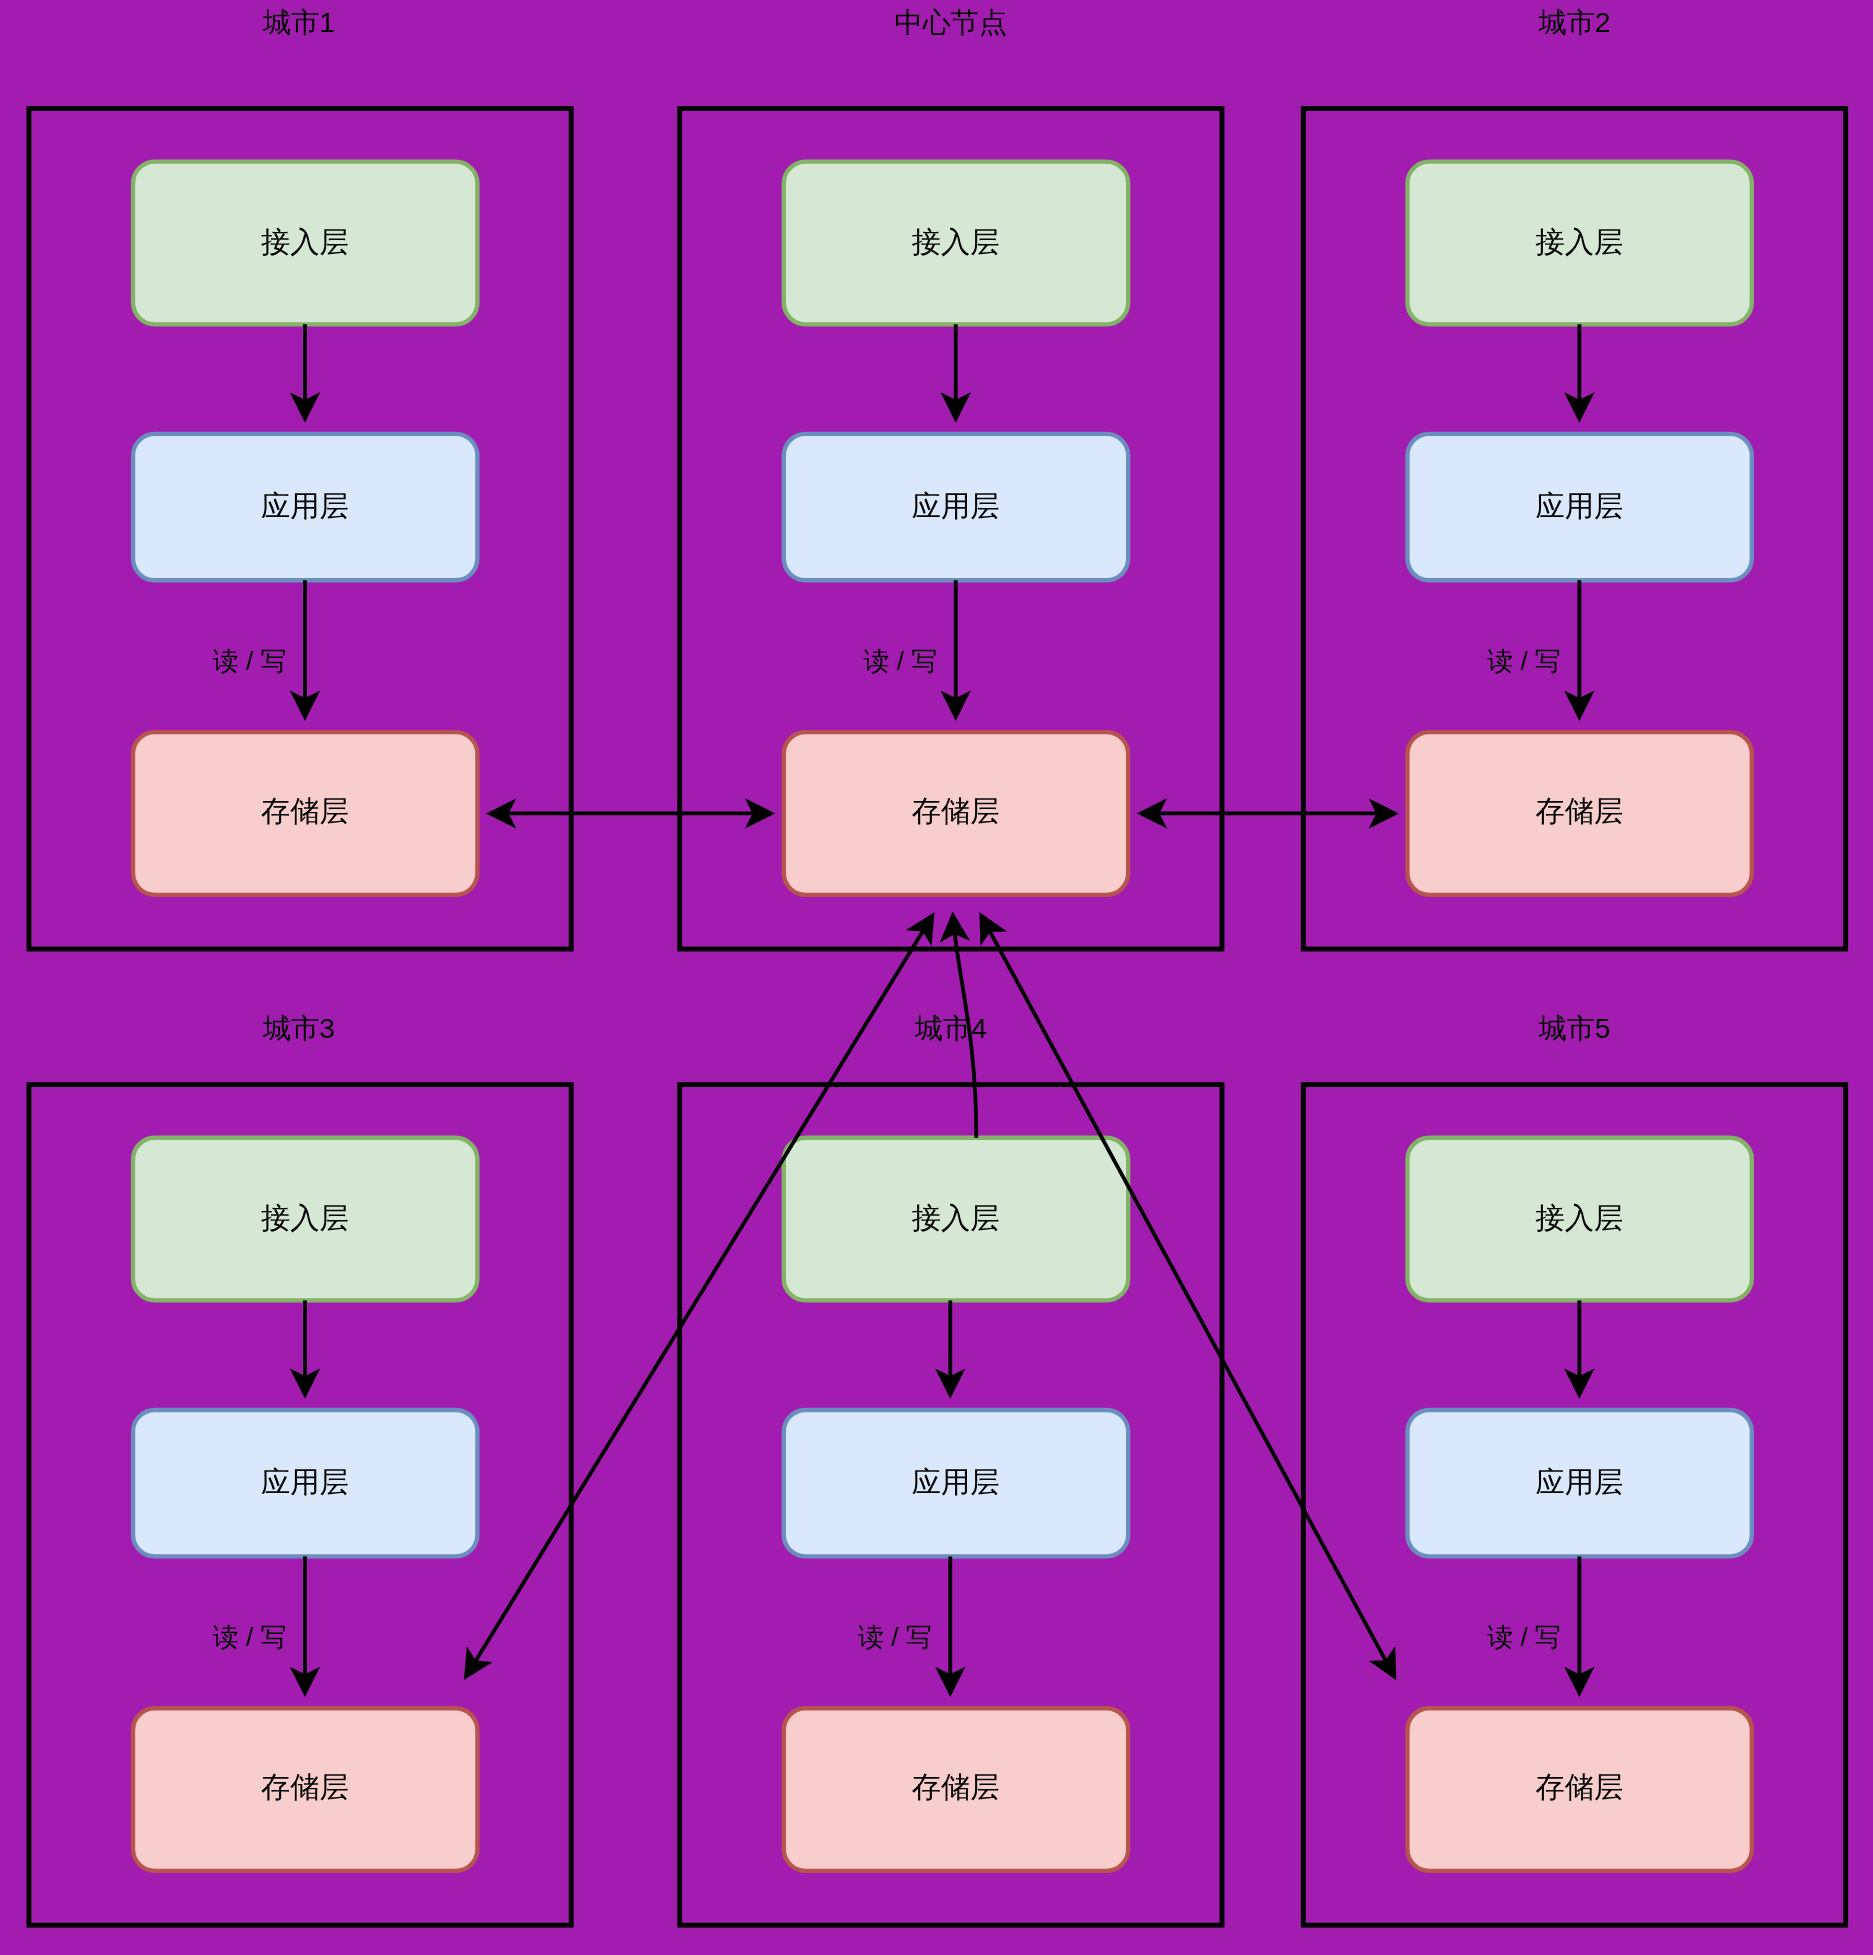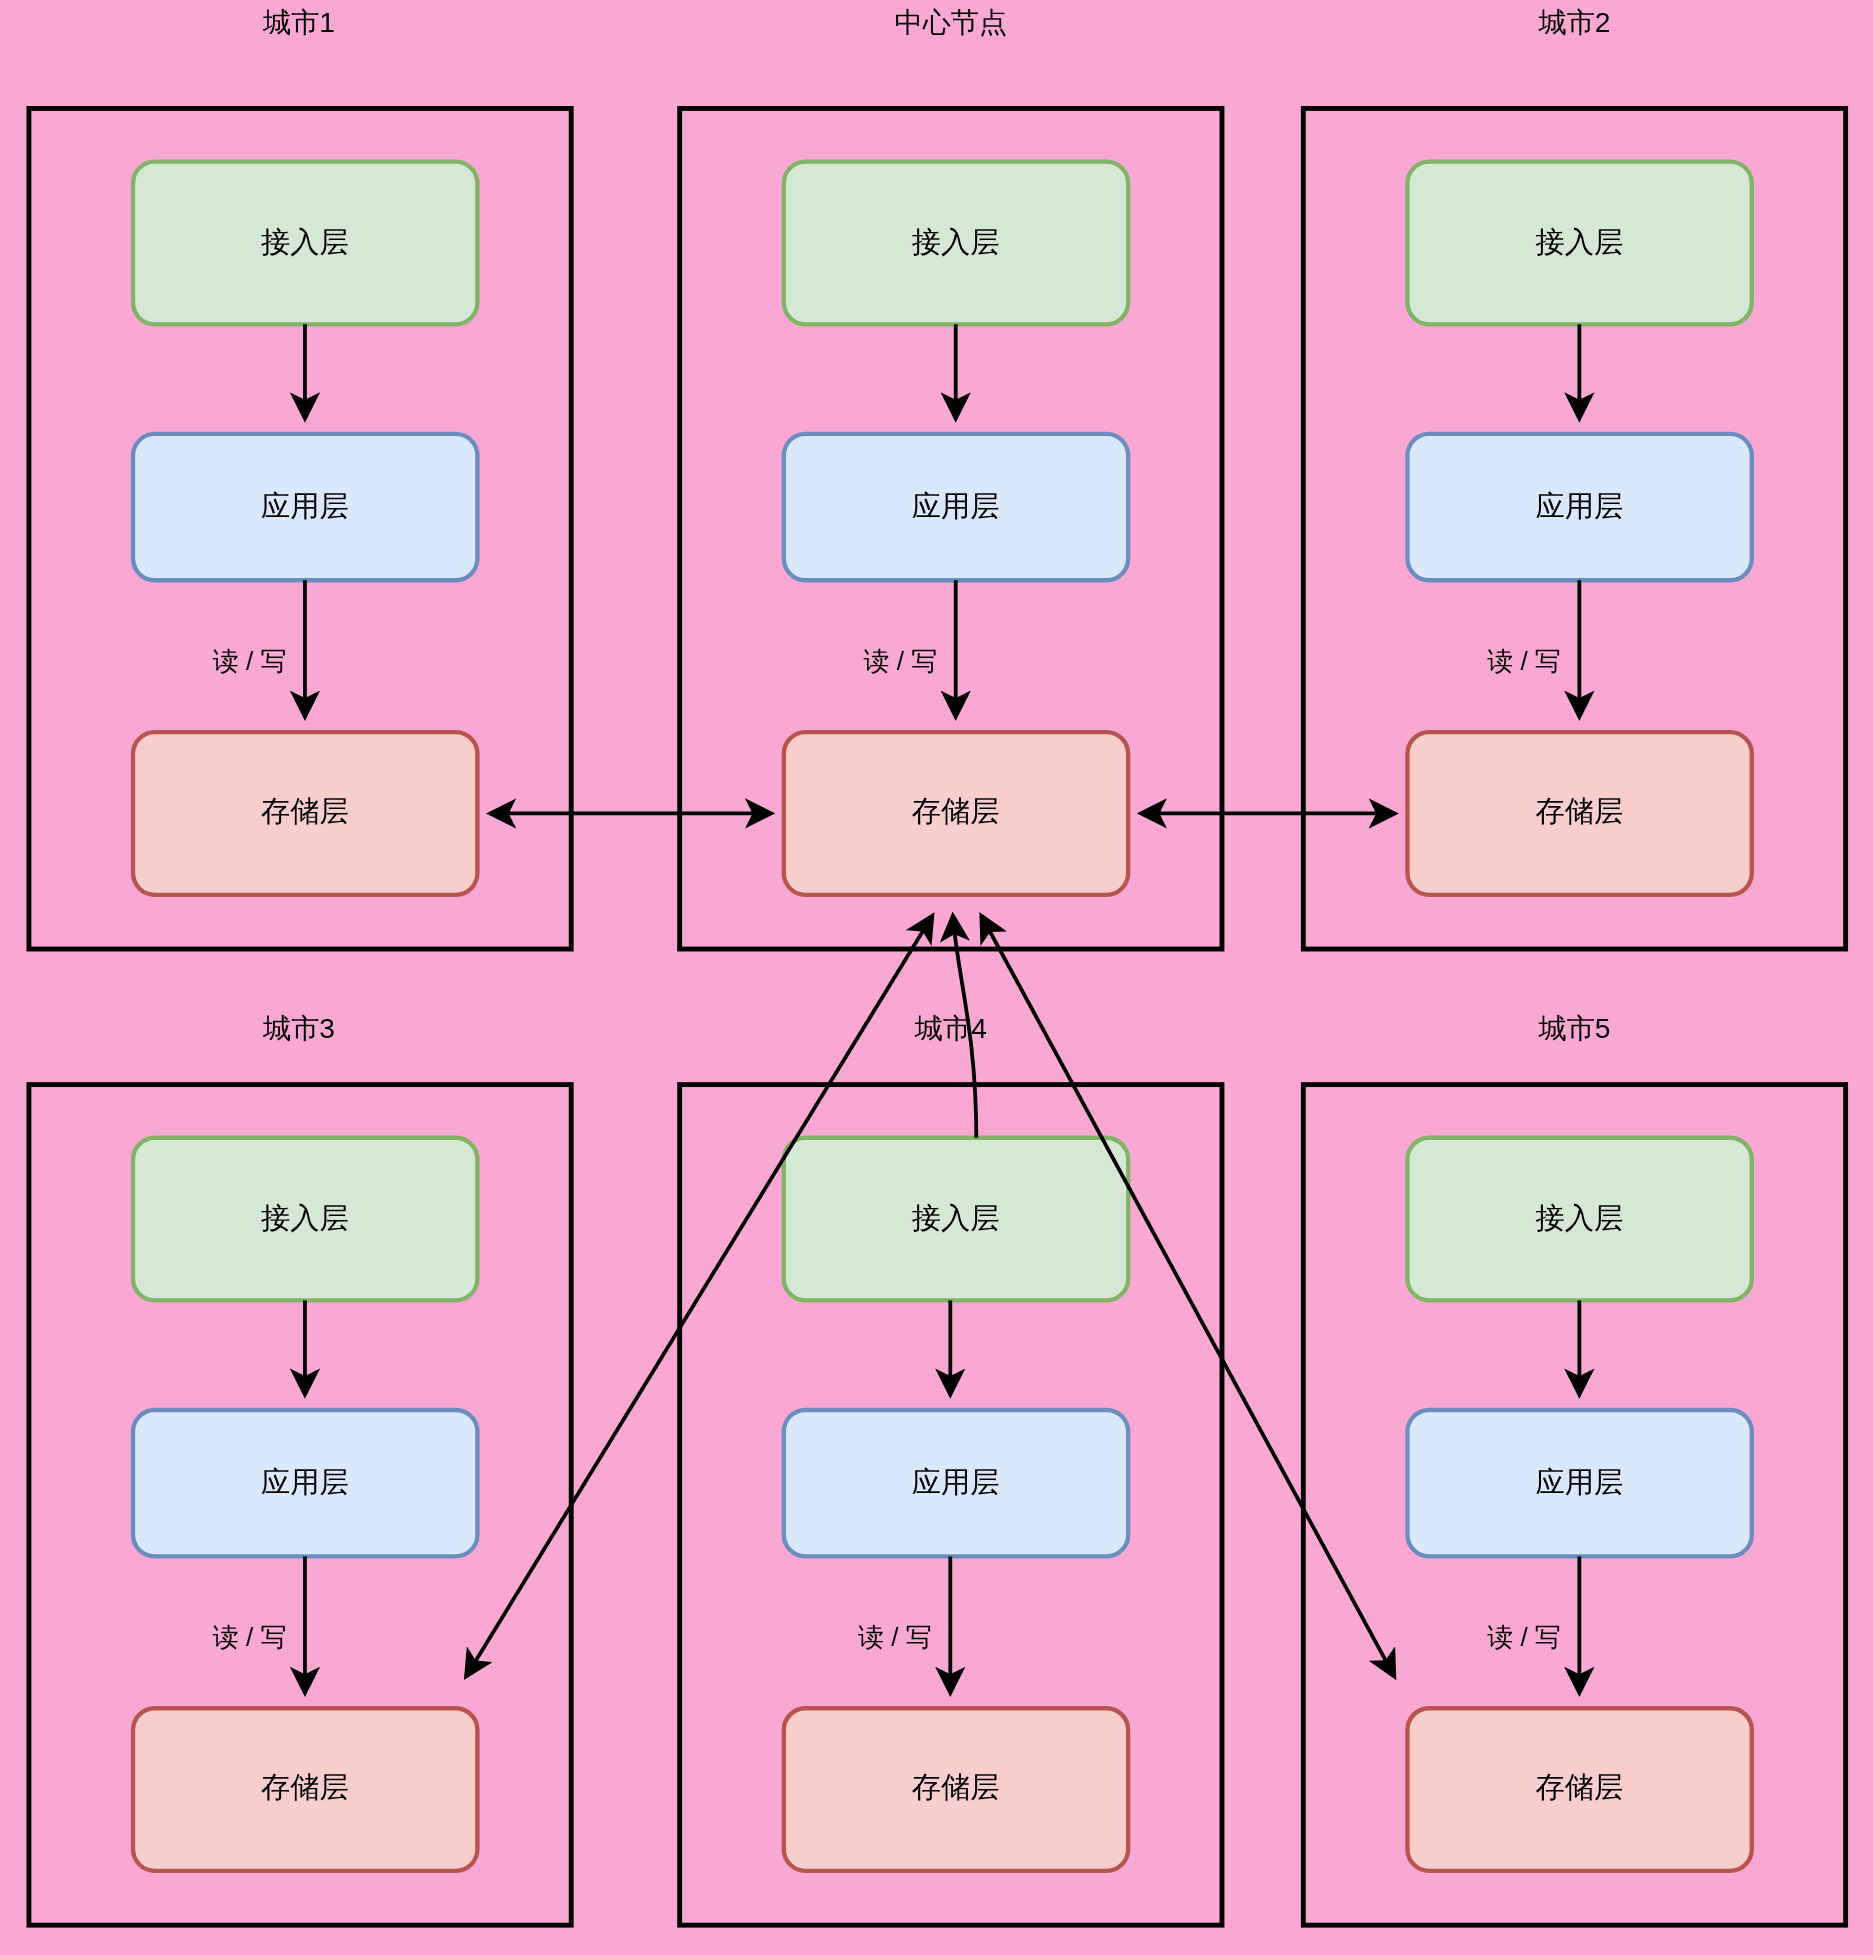--- a/index.html
+++ b/index.html
@@ -7,21 +7,21 @@
     padding: 0;
     background: #ffffff;
   }
   body {
     font-family: "Liberation Sans", "DejaVu Sans", sans-serif;
   }
   #stage {
     position: relative;
     width: 1874px;
     height: 1955px;
-    background: #f9a8d4;
+    background: #a21caf;
     overflow: hidden;
   }
   svg#diagram {
     position: absolute;
     left: 0;
     top: 0;
     width: 1874px;
     height: 1955px;
     display: block;
   }

